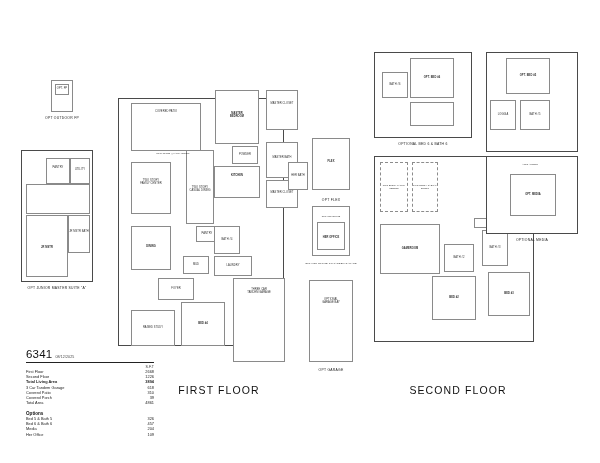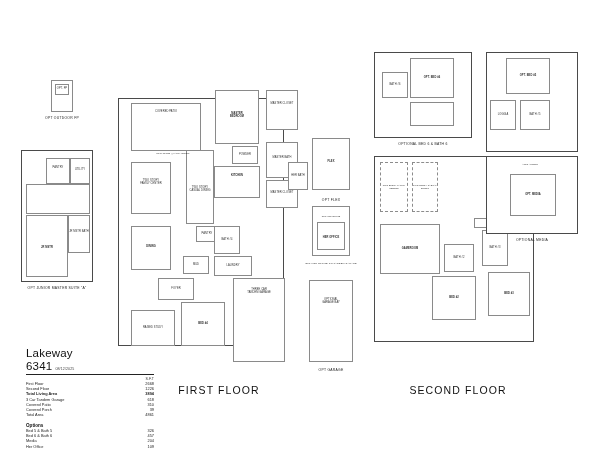--- a/index.html
+++ b/index.html
@@ -195,21 +195,20 @@
     <div class="room thin" style="left:140px;top:126px;width:46px;height:42px;"></div>
     <div class="lbl b w" style="left:163px;top:147px;">OPT. MEDIA</div>
     <div class="lbl" style="left:160px;top:116px;font-size:2.1px;">ATTIC ACCESS</div>
     <div class="capt" style="left:162px;top:190px;">OPTIONAL MEDIA</div>
   </div>
 
   <div class="floorcap" style="left:219px;top:384px;">FIRST FLOOR</div>
   <div class="floorcap" style="left:458px;top:384px;">SECOND FLOOR</div>
 
   <div id="titleblock">
-    <div class="tname">Lakeway</div>
     <div class="tnum">
       <span>6341</span><span class="tdate">08/12/2025</span>
     </div>
     <div class="rule"></div>
     <table class="spec">
       <tbody>
           <tr class="hd">
         <td></td>
         <td class="v">S.F.T</td>
       </tr>

